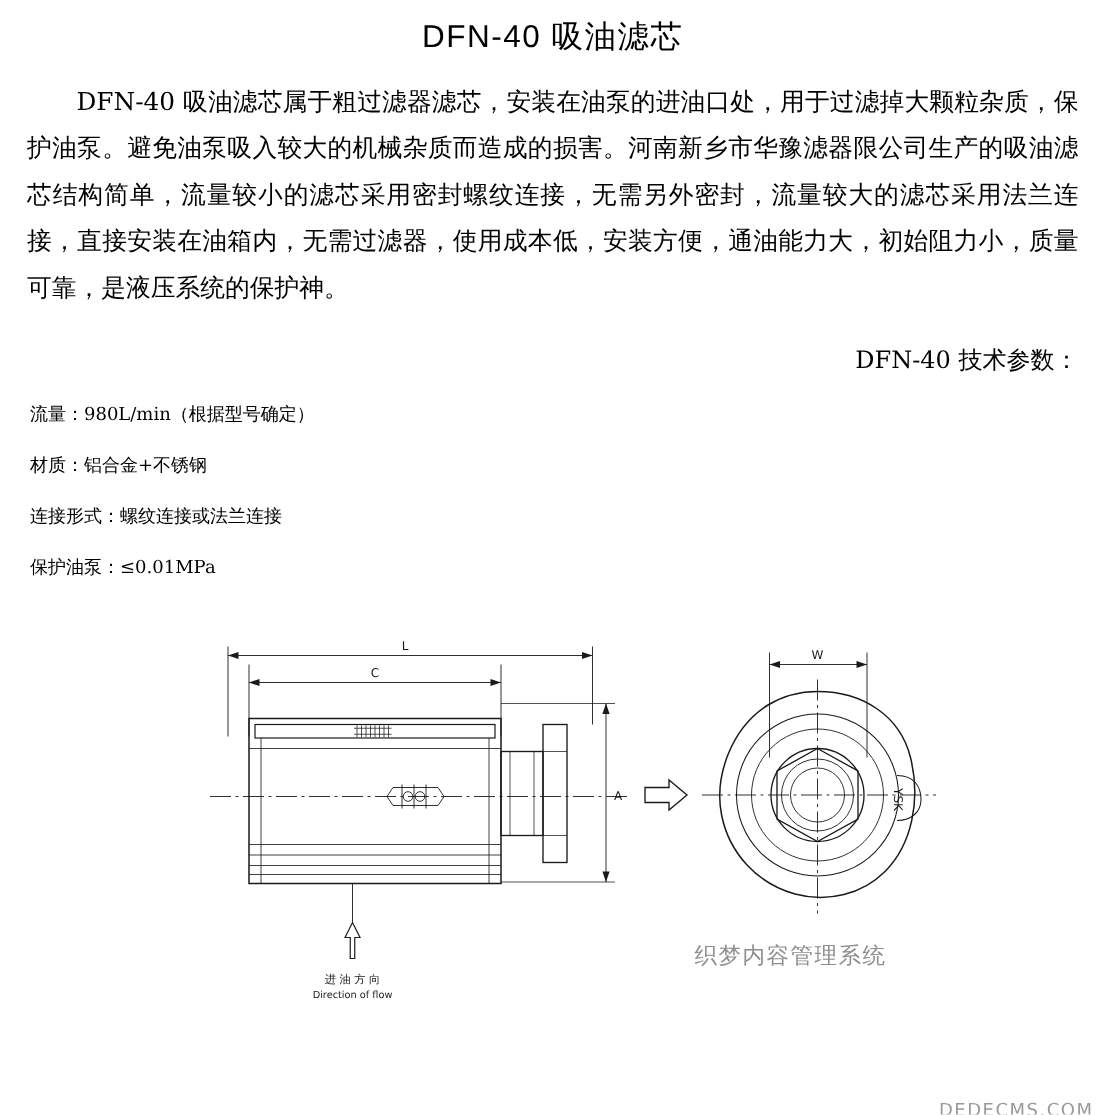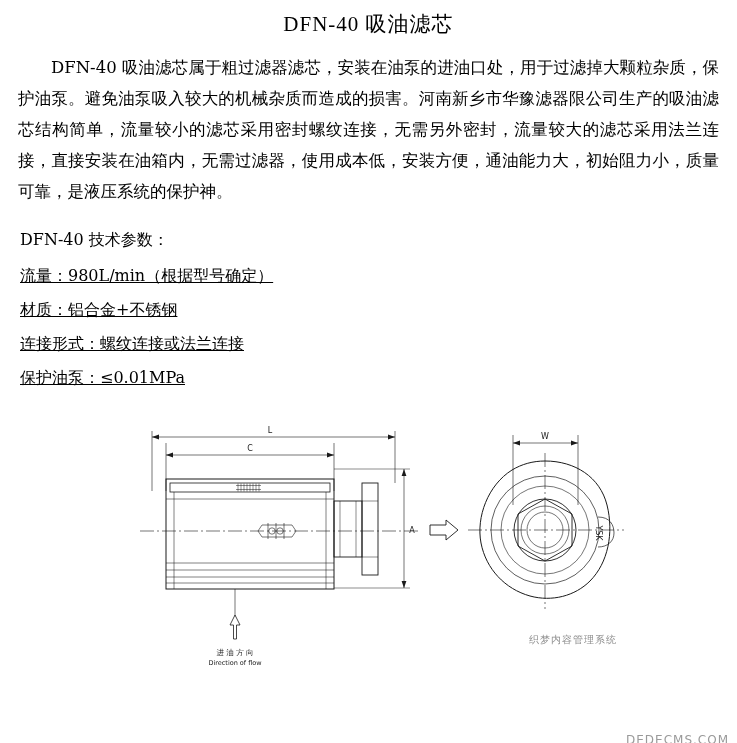--- a/index.html
+++ b/index.html
@@ -19,42 +19,42 @@
     position: relative;
     width: 737px;
     height: 743px;
   }
   .title {
     text-align: center;
     font-size: 21px;
     font-weight: normal;
     letter-spacing: 1px;
     margin: 10px 0 14px 0;
-    font-family: Liberation Serif, serif;
+    font-family: Liberation Sans, sans-serif;
   }
   .body-text {
     margin: 0 18px 0 18px;
     font-size: 16.5px;
     line-height: 31px;
     text-align: justify;
     text-justify: inter-ideograph;
     text-indent: 2em;
   }
   .specs {
     margin: 16px 18px 0 20px;
   }
   .spec-line {
-    font-size: 16px;
+    font-size: 12px;
     line-height: 34px;
-    text-decoration: underline;
   }
   .spec-head {
     font-size: 16px;
     line-height: 34px;
     margin-bottom: 2px;
+    text-align: right;
   }
   .drawing-wrap {
     position: relative;
     width: 737px;
     height: 260px;
     margin-top: 18px;
   }
   .drawing-wrap svg {
     display: block;
   }
@@ -62,23 +62,23 @@
     position: absolute;
     right: 8px;
     bottom: 6px;
     font-size: 12px;
     color: #9a9a9a;
     letter-spacing: 1px;
     font-family: "DejaVu Sans", "Liberation Sans", sans-serif;
   }
   .watermark-mid {
     position: absolute;
-    right: 120px;
+    right: 146px;
     bottom: 26px;
-    font-size: 10px;
+    font-size: 15px;
     color: #8e8e8e;
     letter-spacing: 1px;
     font-family: Liberation Serif, serif;
   }
   .dim-label {
     font-size: 8px;
     font-family: "DejaVu Sans", "Liberation Sans", sans-serif;
   }
   .cap-cn {
     font-size: 7.5px;

